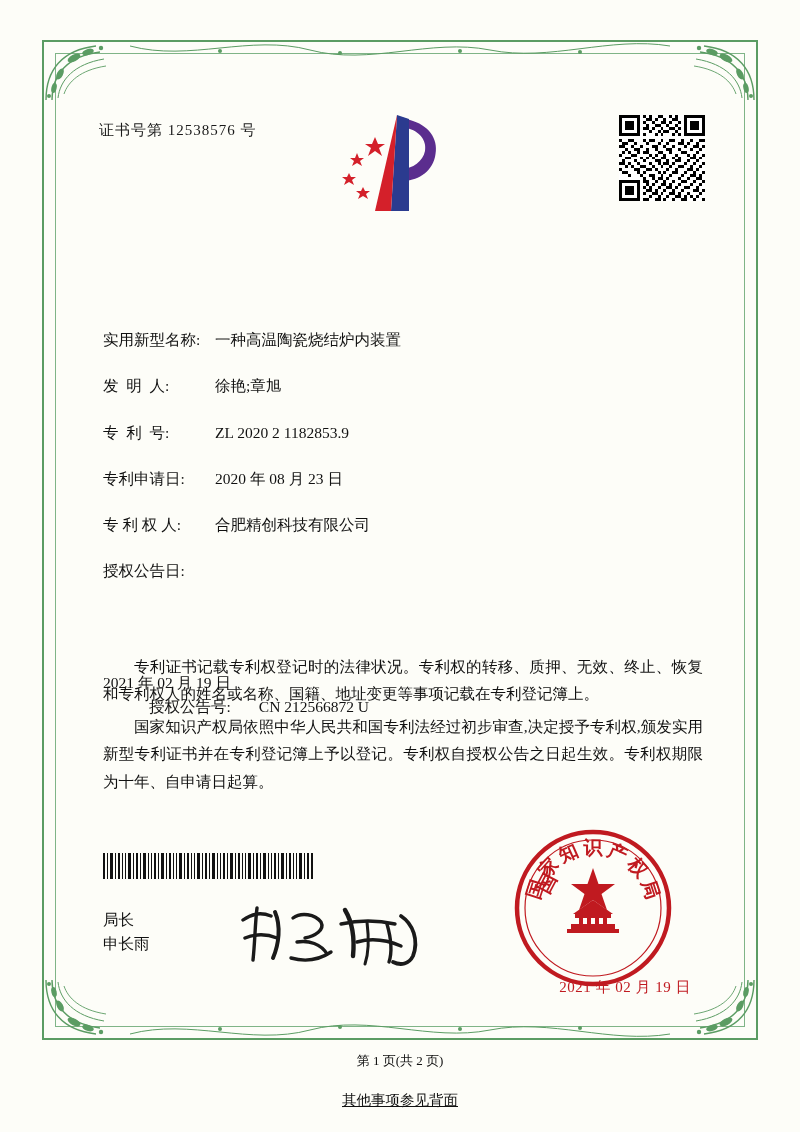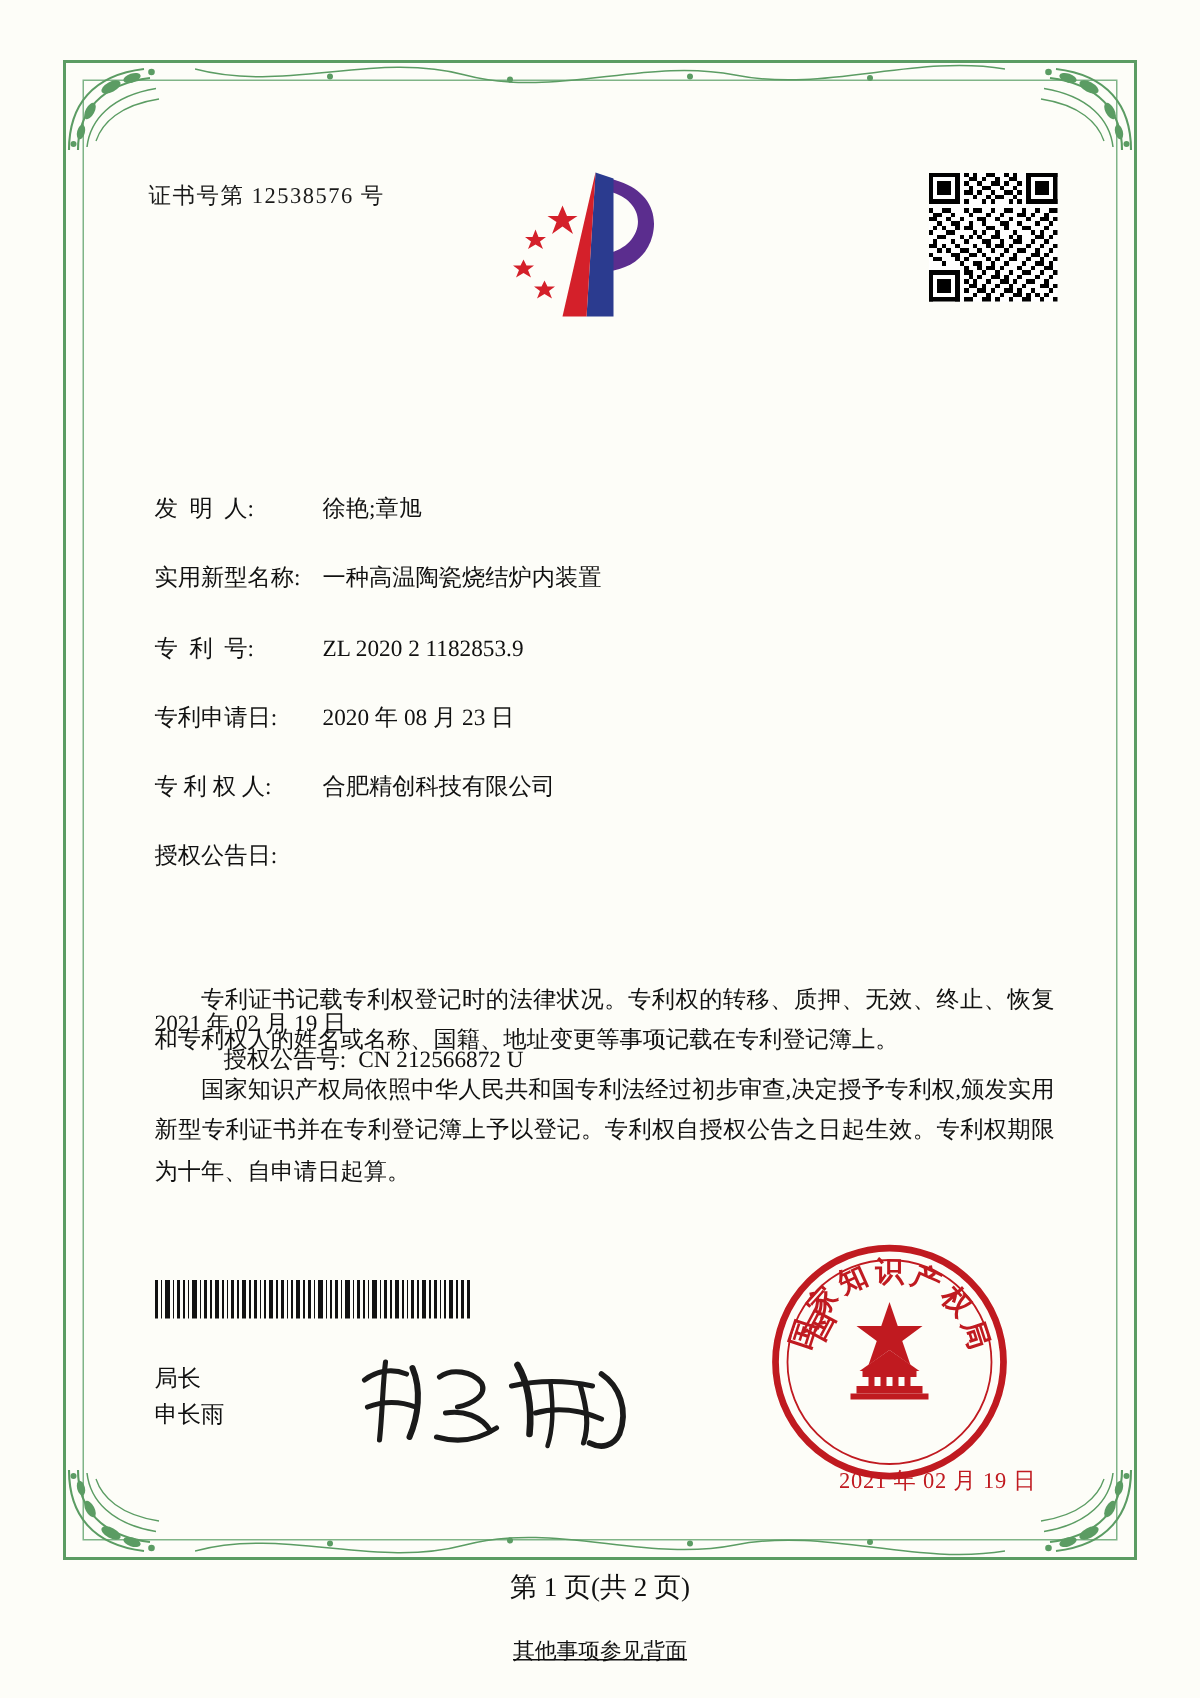--- a/index.html
+++ b/index.html
@@ -137,20 +137,21 @@
   }
   .row-inline {
     display: flex;
     align-items: flex-start;
     margin-bottom: 23px;
     flex-direction: column;
   }
   .row-inline .seg2 {
     margin-left: 46px;
     display: flex;
+    gap: 20px;
   }
   .row-inline .seg2 .field-label {
     width: auto;
     flex: 0 0 auto;
     margin-right: 8px;
   }
 
   .paragraphs {
     position: absolute;
     left: 48px;
@@ -207,21 +208,21 @@
     width: 190px;
     height: 75px;
   }
 
   .page-no {
     position: absolute;
     left: 0;
     right: 0;
     bottom: 24px;
     text-align: center;
-    font-size: 18px;
+    font-size: 13px;
     color: #111;
   }
 
   .footnote {
     position: absolute;
     left: 0;
     right: 0;
     bottom: 22px;
     text-align: center;
     font-size: 14.5px;
@@ -575,27 +576,27 @@
             <rect x="25" y="28" width="1" height="1"></rect>
             <rect x="28" y="28" width="1" height="1"></rect>
         </g>
       </svg>
     </div>
 
 
     <div class="fields">
 
       <div class="field-row">
+        <div class="field-label">实用新型名称:</div>
+        <div class="field-value">一种高温陶瓷烧结炉内装置</div>
+      </div>
+
+      <div class="field-row">
         <div class="field-label">发  明  人:</div>
         <div class="field-value">徐艳;章旭</div>
-      </div>
-
-      <div class="field-row">
-        <div class="field-label">实用新型名称:</div>
-        <div class="field-value">一种高温陶瓷烧结炉内装置</div>
       </div>
 
       <div class="field-row">
         <div class="field-label">专  利  号:</div>
         <div class="field-value">ZL 2020 2 1182853.9</div>
       </div>
 
       <div class="field-row">
         <div class="field-label">专利申请日:</div>
         <div class="field-value">2020 年 08 月 23 日</div>

